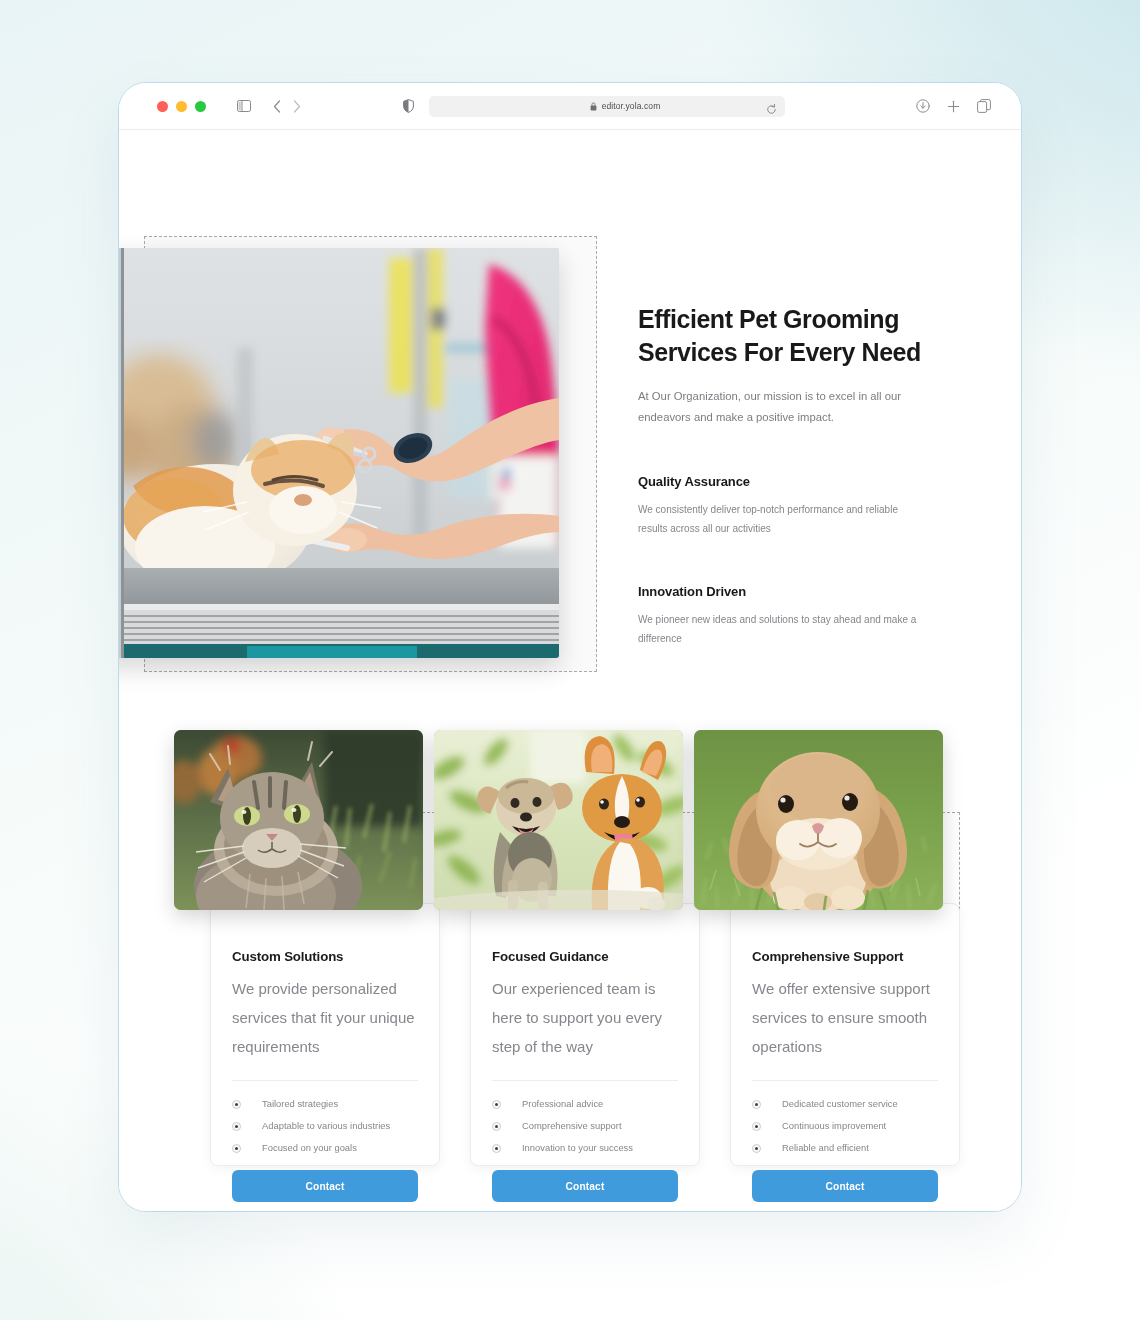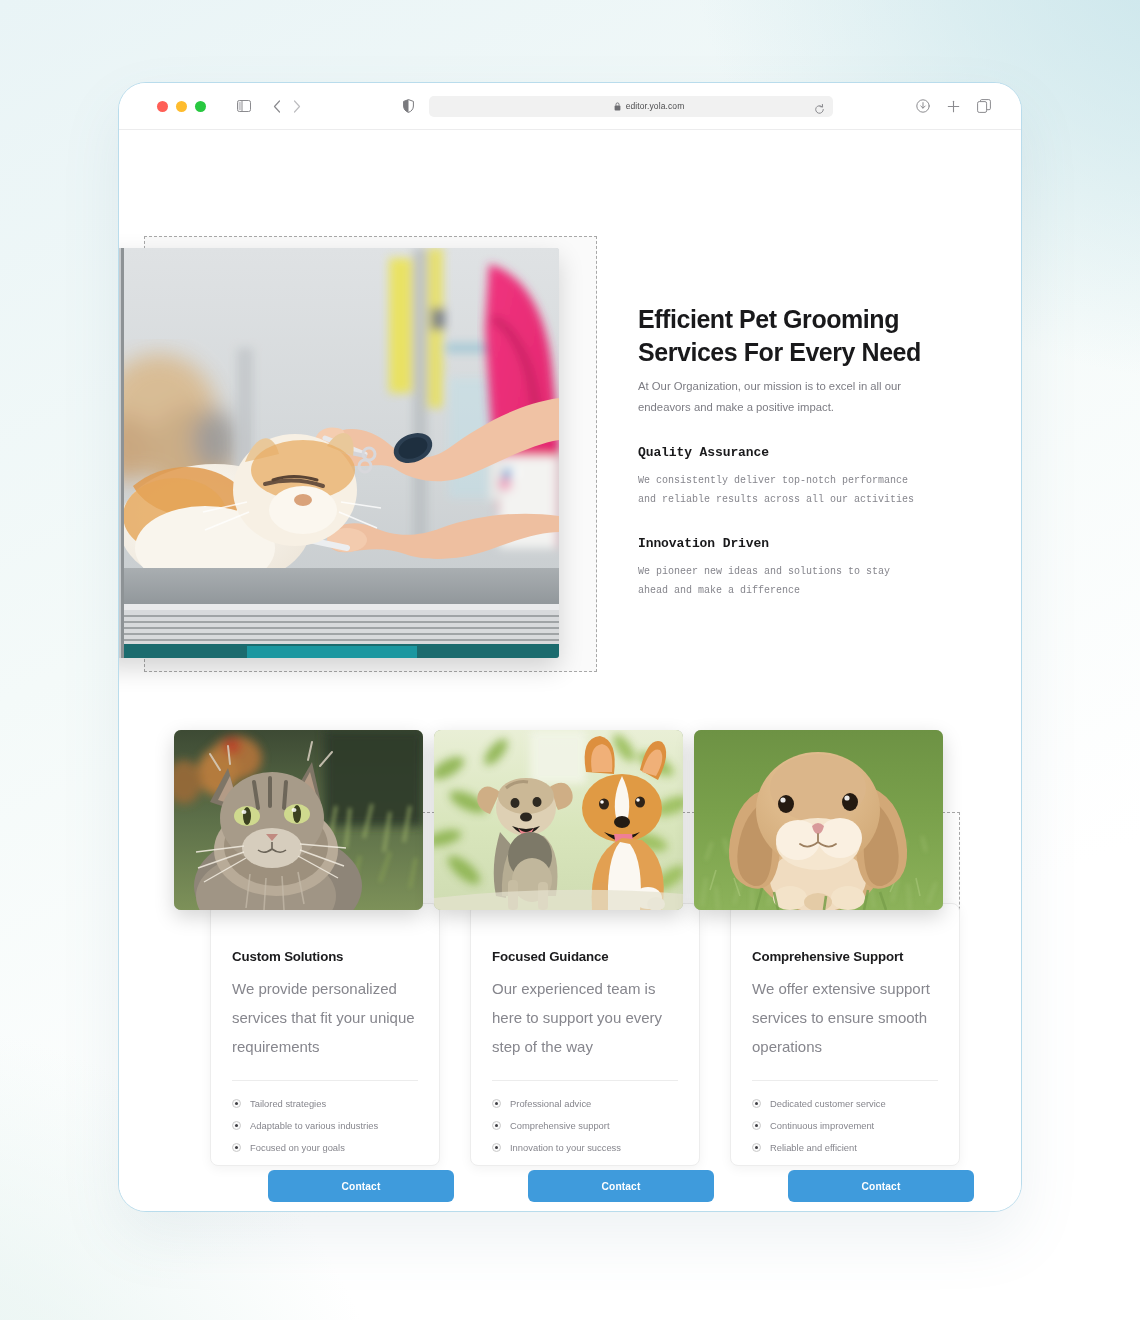--- a/index.html
+++ b/index.html
@@ -61,21 +61,21 @@
     justify-content: center;
   }
   #sidebar-toggle { margin-left: 31px; }
   #nav-back { margin-left: 22px; }
   #nav-forward { margin-left: 12px; }
   #shield-icon-wrap { margin-left: 102px; }
 
   #url-bar {
     position: relative;
     margin-left: 15px;
-    width: 404px;
+    width: 356px;
     height: 21px;
     background: #f1f1f1;
     border-radius: 5px;
     display: flex;
     align-items: center;
     justify-content: center;
     gap: 5px;
     padding-left: 36px;
   }
   #url-text {
@@ -133,27 +133,27 @@
     width: 287px;
   }
   #hero-title {
     font-size: 25px;
     line-height: 1.30;
     font-weight: 700;
     color: #19191b;
     letter-spacing: -0.45px;
   }
   #hero-subtitle {
-    margin-top: 8px;
+    margin-top: 18px;
     font-size: 11.3px;
     line-height: 1.85;
     color: #7c7c83;
   }
 
-  .feature-block { margin-top: 27px; font-family: Liberation Mono, monospace; }
+  .feature-block { margin-top: 46px; }
   .feature-title {
     font-size: 13px;
     font-weight: 700;
     color: #19191b;
     letter-spacing: -0.1px;
   }
   .feature-desc {
     margin-top: 11px;
     font-size: 10px;
     line-height: 1.92;
@@ -228,22 +228,22 @@
   }
   .card-divider {
     margin-top: 19px;
     height: 1px;
     background: #ececec;
   }
 
   .bullet-list { margin-top: 17px; list-style: none; }
   .bullet-item {
     display: flex;
-    align-items: center;
-    gap: 9px;
+    align-items: flex-end;
+    gap: 21px;
     margin-bottom: 11px;
     font-size: 9.4px;
     color: #86868d;
   }
   .bullet-marker {
     flex: 0 0 auto;
     width: 9px; height: 9px;
     border-radius: 50%;
     border: 1px solid #c9c9c9;
     background: #fafafa;
@@ -265,21 +265,20 @@
     height: 32px;
     border: none;
     border-radius: 6px;
     background: #3f9bdc;
     color: #ffffff;
     font-family: "Liberation Sans", sans-serif;
     font-size: 10.2px;
     font-weight: 700;
     letter-spacing: 0.15px;
     cursor: pointer;
-    margin-left: 36px;
   }
 </style>
 </head>
 <body>
 
 <div id="backdrop"></div>
 
 <div id="browser-window">
 
   <div id="browser-toolbar">

